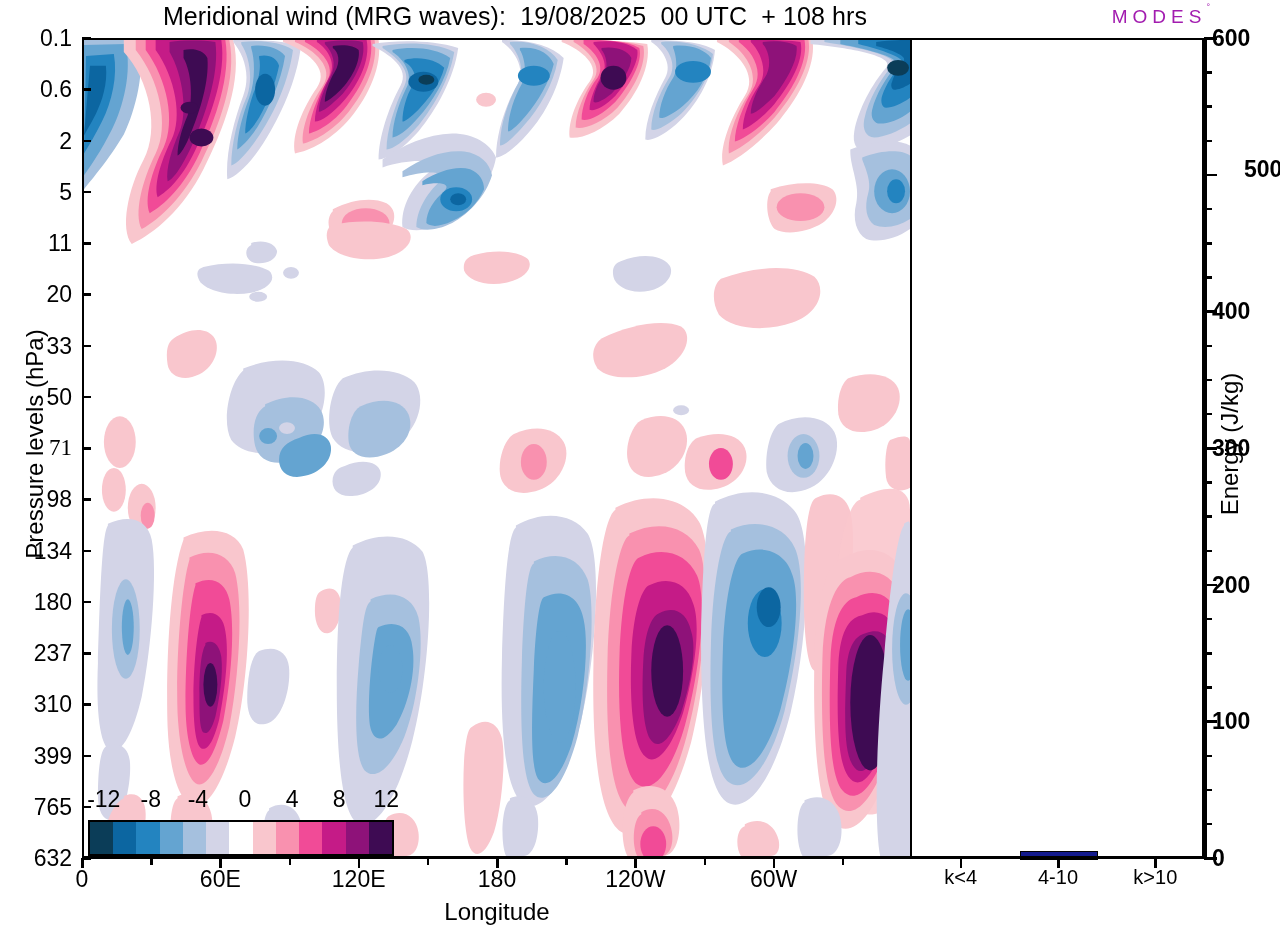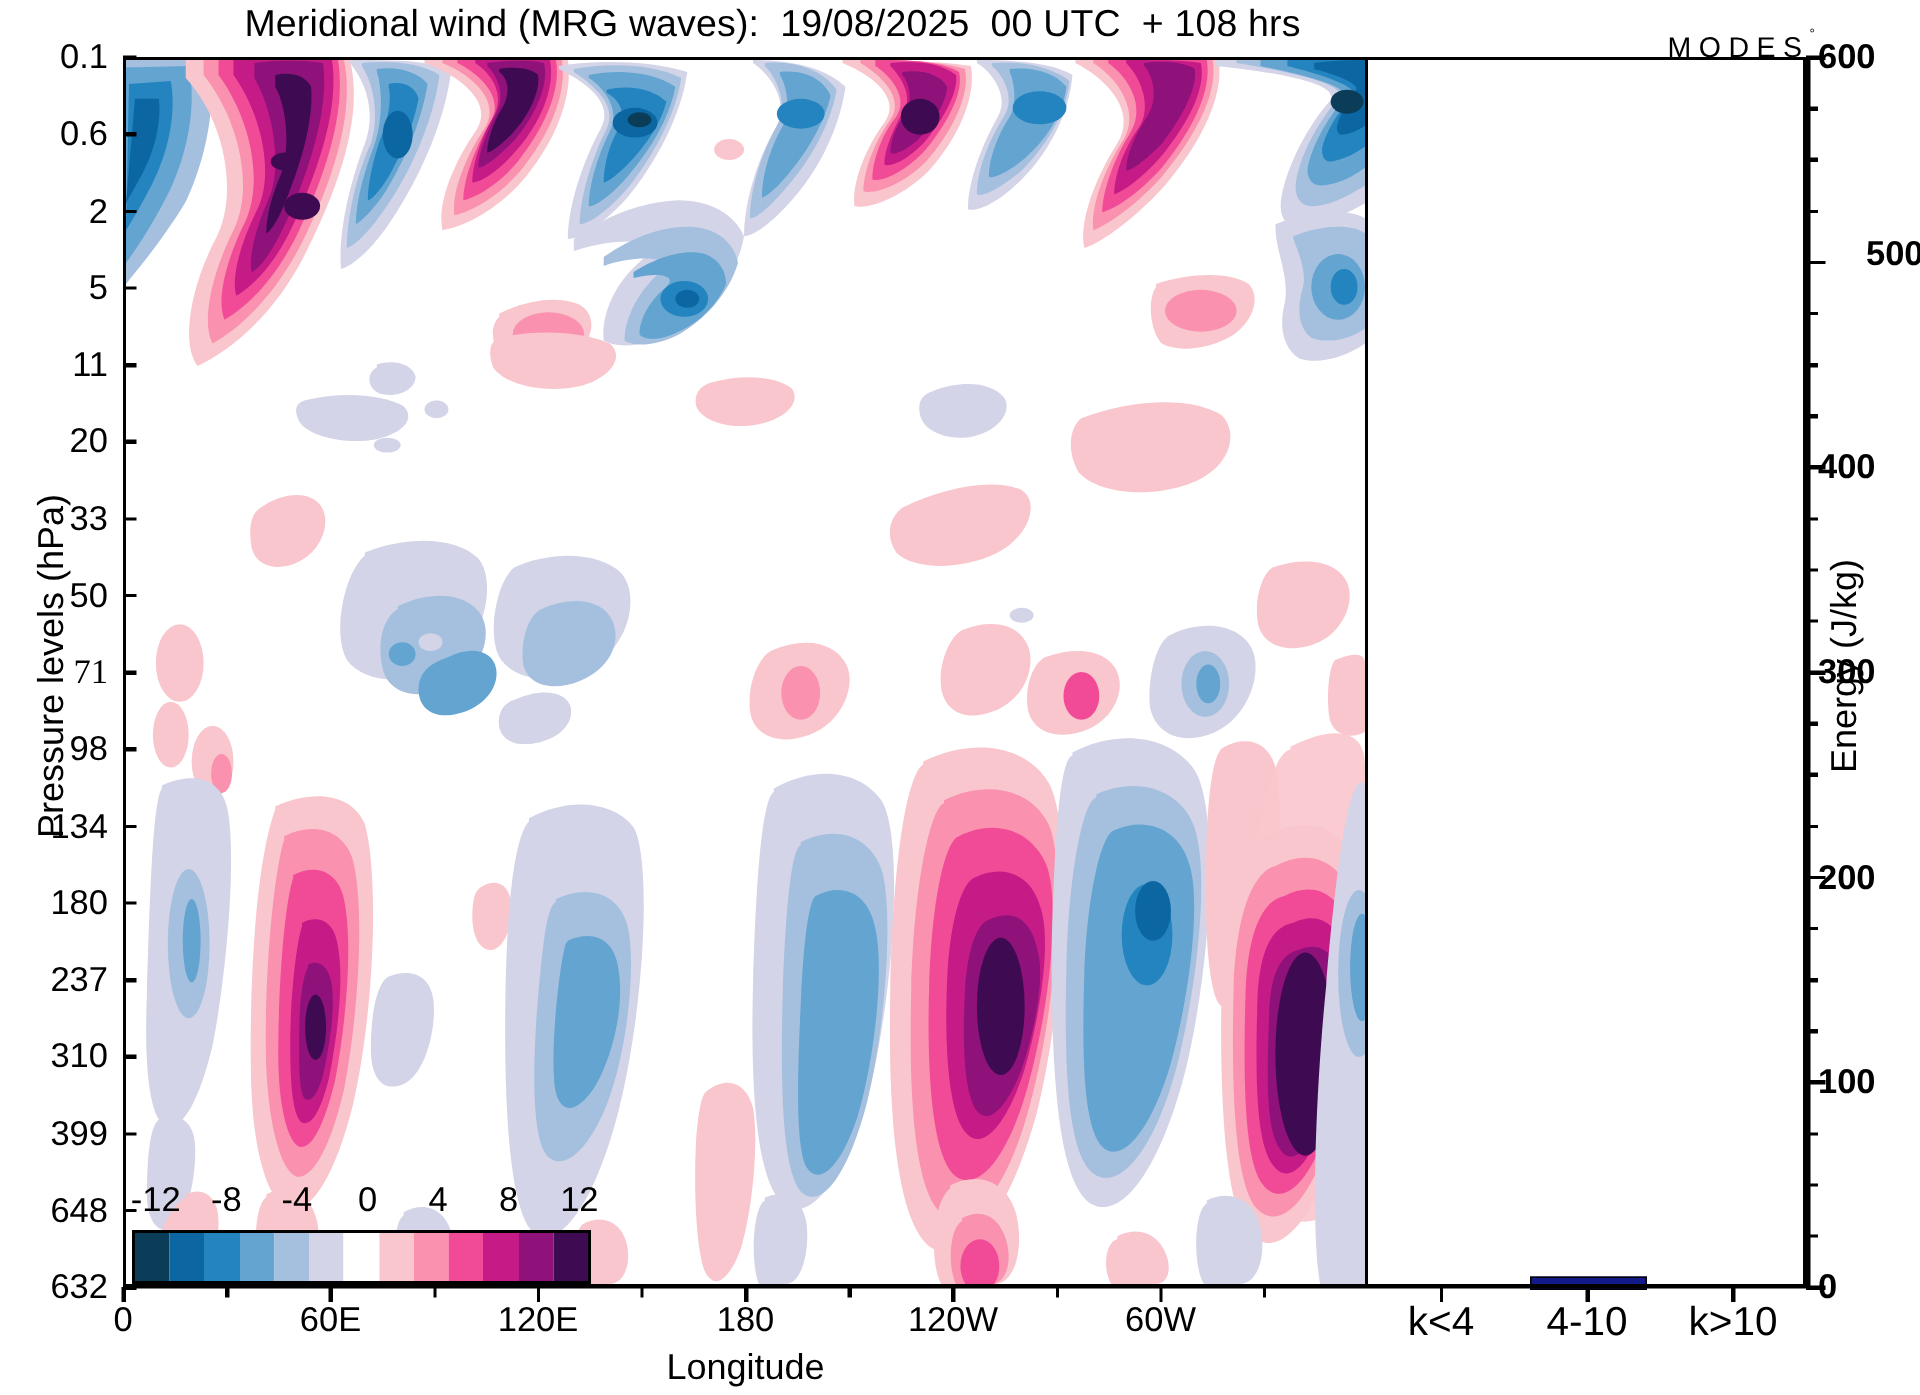--- a/index.html
+++ b/index.html
@@ -4,21 +4,21 @@
 <style>
   html,body{margin:0;padding:0;background:#ffffff;}
   body{width:1280px;height:930px;position:relative;overflow:hidden;
        font-family:"Liberation Sans","DejaVu Sans",sans-serif;color:#000;}
 
   .abs{position:absolute;}
 
   
   #title{left:0;top:2px;width:1030px;text-align:center;font-size:25px;
          letter-spacing:.1px;white-space:pre;}
-  #brand{right:70px;top:22px;font-size:19px;color:#000000;letter-spacing:5px;}
+  #brand{right:70px;top:6px;font-size:19px;color:#a21caf;letter-spacing:5px;}
   #brand sup{font-size:9px;letter-spacing:0;position:relative;top:-6px;}
 
   
   #contour-panel{left:82px;top:38px;width:830px;height:820px;
                  border:2.5px solid #000;box-sizing:border-box;overflow:hidden;
                  background:#fff;}
   #contour-canvas{position:absolute;left:0;top:0;width:100%;height:100%;}
 
   #energy-panel{left:912px;top:38px;width:292px;height:820px;
                 border:2.5px solid #000;border-left:none;box-sizing:border-box;
@@ -44,21 +44,21 @@
         white-space:nowrap;font-weight:bold;}
   .rtick{position:absolute;left:1204px;height:2.5px;background:#000;}
   .rtick.major{width:13px;}
   .rtick.minor{width:8px;}
   #rspine{left:1204px;top:38px;width:2.5px;height:820px;background:#000;}
   #rtitle{left:1030px;top:430px;width:400px;text-align:center;font-size:24px;
           transform:rotate(-90deg);transform-origin:50% 50%;white-space:nowrap;}
 
   
   .ebar{position:absolute;background:#131a8c;border:1.5px solid #000;}
-  .ebarlab{position:absolute;top:866px;font-size:27px;transform:translateX(-50%);
+  .ebarlab{position:absolute;top:866px;font-size:20px;transform:translateX(-50%);
            white-space:nowrap;}
   .ebartick{position:absolute;top:858px;width:2.5px;height:10px;background:#000;}
 
   
   #cbar-wrap{left:88px;top:820px;width:306px;height:36px;}
   #cbar{position:absolute;left:0;top:0;width:100%;height:100%;
         display:flex;border:2px solid #000;box-sizing:border-box;background:#fff;}
   #cbar div{flex:1 1 0;height:100%;}
   .cblab{position:absolute;top:786px;font-size:23px;transform:translateX(-50%);
          white-space:nowrap;background:transparent;}
@@ -317,21 +317,21 @@
     <div class="ylab" style="top: 294.25px;">20</div>
     <div class="ylab" style="top: 345.5px;">33</div>
     <div class="ylab" style="top: 396.75px;">50</div>
     <div class="ylab" style="top: 448px; font-family: Liberation Serif, serif;">71</div>
     <div class="ylab" style="top: 499.25px;">98</div>
     <div class="ylab" style="top: 550.5px;">134</div>
     <div class="ylab" style="top: 601.75px;">180</div>
     <div class="ylab" style="top: 653px;">237</div>
     <div class="ylab" style="top: 704.25px;">310</div>
     <div class="ylab" style="top: 755.5px;">399</div>
-    <div class="ylab" style="top: 806.75px;">648</div>
+    <div class="ylab" style="top: 806.75px;">765</div>
     <div class="ylab" style="top: 858px;">632</div>
   </div>
 <div class="abs" id="yticks">
     <div class="ytick" style="top: 37px;"></div>
     <div class="ytick" style="top: 88.25px;"></div>
     <div class="ytick" style="top: 139.5px;"></div>
     <div class="ytick" style="top: 190.75px;"></div>
     <div class="ytick" style="top: 242px;"></div>
     <div class="ytick" style="top: 293.25px;"></div>
     <div class="ytick" style="top: 344.5px;"></div>

